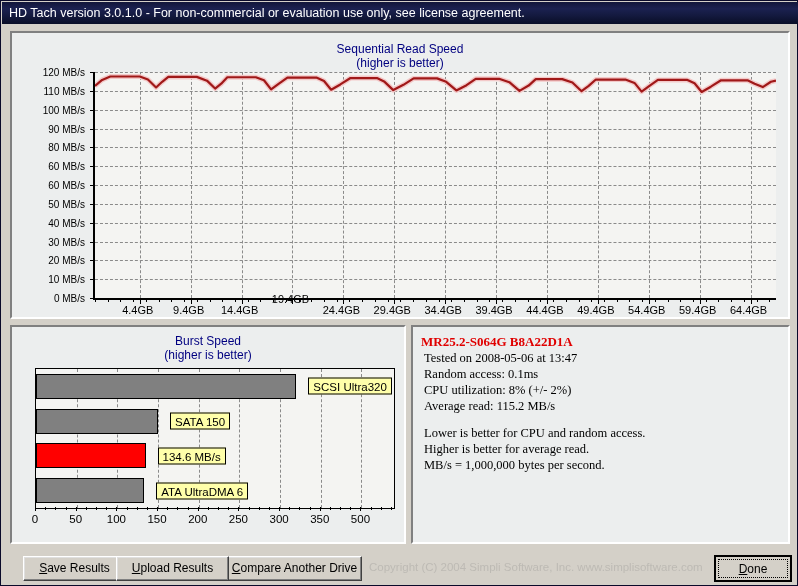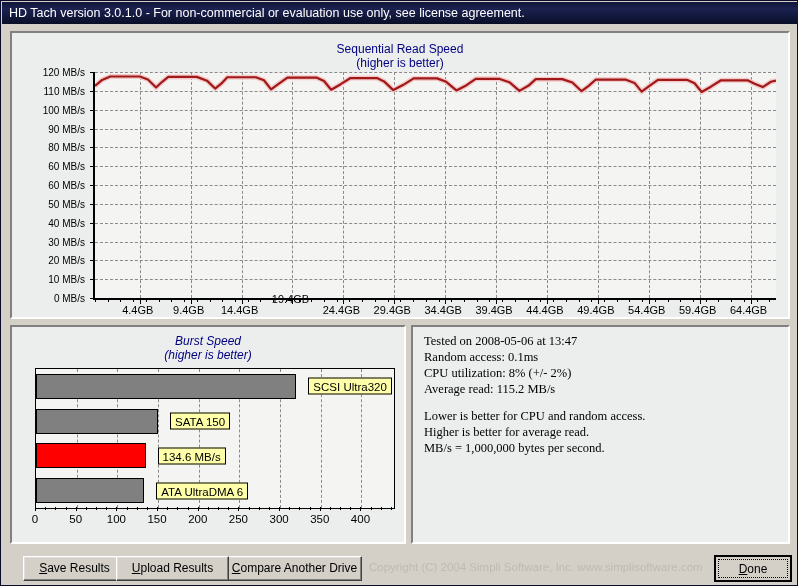--- a/index.html
+++ b/index.html
@@ -40,21 +40,21 @@
   #info-panel{left:410px;top:324px;width:379px;height:219px;}
 
   .chart-title{
     position:absolute;left:0;width:100%;
     text-align:center;
     color:#000080;
     font-size:12px;
     line-height:14px;
   }
   #seq-title{top:9px;}
-  #burst-title{top:7px;font-style:italic;}
+  #burst-title{top:7px;}
 
   
   #seq-plot{
     position:absolute;
     left:81px;top:39px;width:683px;height:228px;
     background:#f4f4f2;
     border-left:2px solid #000;
     border-bottom:2px solid #000;
     box-sizing:border-box;
   }
@@ -378,21 +378,21 @@
       <div class="burst-xlabel" style="left: 145.045px; top: 186px;">150</div>
       <div class="burst-tick" style="left: 185.727px; top: 180px;"></div>
       <div class="burst-xlabel" style="left: 185.727px; top: 186px;">200</div>
       <div class="burst-tick" style="left: 226.409px; top: 180px;"></div>
       <div class="burst-xlabel" style="left: 226.409px; top: 186px;">250</div>
       <div class="burst-tick" style="left: 267.091px; top: 180px;"></div>
       <div class="burst-xlabel" style="left: 267.091px; top: 186px;">300</div>
       <div class="burst-tick" style="left: 307.773px; top: 180px;"></div>
       <div class="burst-xlabel" style="left: 307.773px; top: 186px;">350</div>
       <div class="burst-tick" style="left: 348.455px; top: 180px;"></div>
-      <div class="burst-xlabel" style="left: 348.455px; top: 186px;">400</div>
+      <div class="burst-xlabel" style="left: 348.455px; top: 186px;">500</div>
       <div class="burst-minor" style="left: 23px; top: 180px;"></div>
       <div class="burst-minor" style="left: 33.1705px; top: 180px;"></div>
       <div class="burst-minor" style="left: 43.3409px; top: 180px;"></div>
       <div class="burst-minor" style="left: 53.5114px; top: 180px;"></div>
       <div class="burst-minor" style="left: 63.6818px; top: 180px;"></div>
       <div class="burst-minor" style="left: 73.8523px; top: 180px;"></div>
       <div class="burst-minor" style="left: 84.0227px; top: 180px;"></div>
       <div class="burst-minor" style="left: 94.1932px; top: 180px;"></div>
       <div class="burst-minor" style="left: 104.364px; top: 180px;"></div>
       <div class="burst-minor" style="left: 114.534px; top: 180px;"></div>
@@ -419,20 +419,21 @@
       <div class="burst-minor" style="left: 328.114px; top: 180px;"></div>
       <div class="burst-minor" style="left: 338.284px; top: 180px;"></div>
       <div class="burst-minor" style="left: 348.455px; top: 180px;"></div>
       <div class="burst-minor" style="left: 358.625px; top: 180px;"></div>
       <div class="burst-minor" style="left: 368.795px; top: 180px;"></div>
       <div class="burst-minor" style="left: 378.966px; top: 180px;"></div>
     </div>
 
   <div class="panel" id="info-panel">
     <div id="info-inner">
+      <div class="drive-title">MR25.2-S064G B8A22D1A</div>
       <div class="info-line">Tested on 2008-05-06 at 13:47</div>
       <div class="info-line">Random access: 0.1ms</div>
       <div class="info-line">CPU utilization: 8% (+/- 2%)</div>
       <div class="info-line">Average read: 115.2 MB/s</div>
       <div class="info-gap"></div>
       <div class="info-line">Lower is better for CPU and random access.</div>
       <div class="info-line">Higher is better for average read.</div>
       <div class="info-line">MB/s = 1,000,000 bytes per second.</div>
     </div>
   </div>

